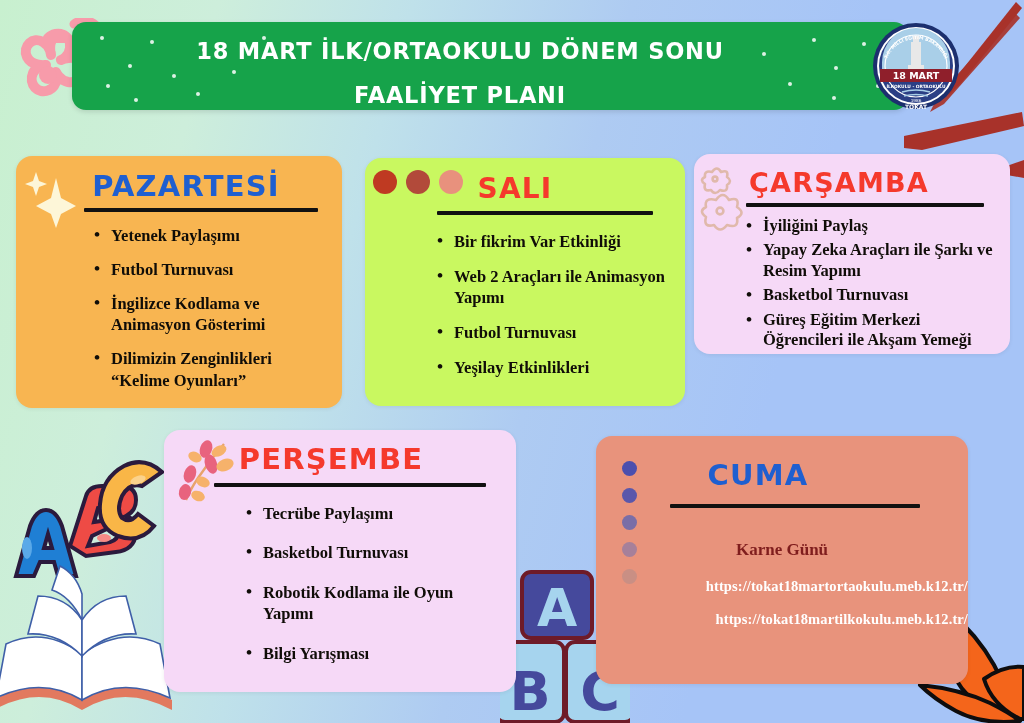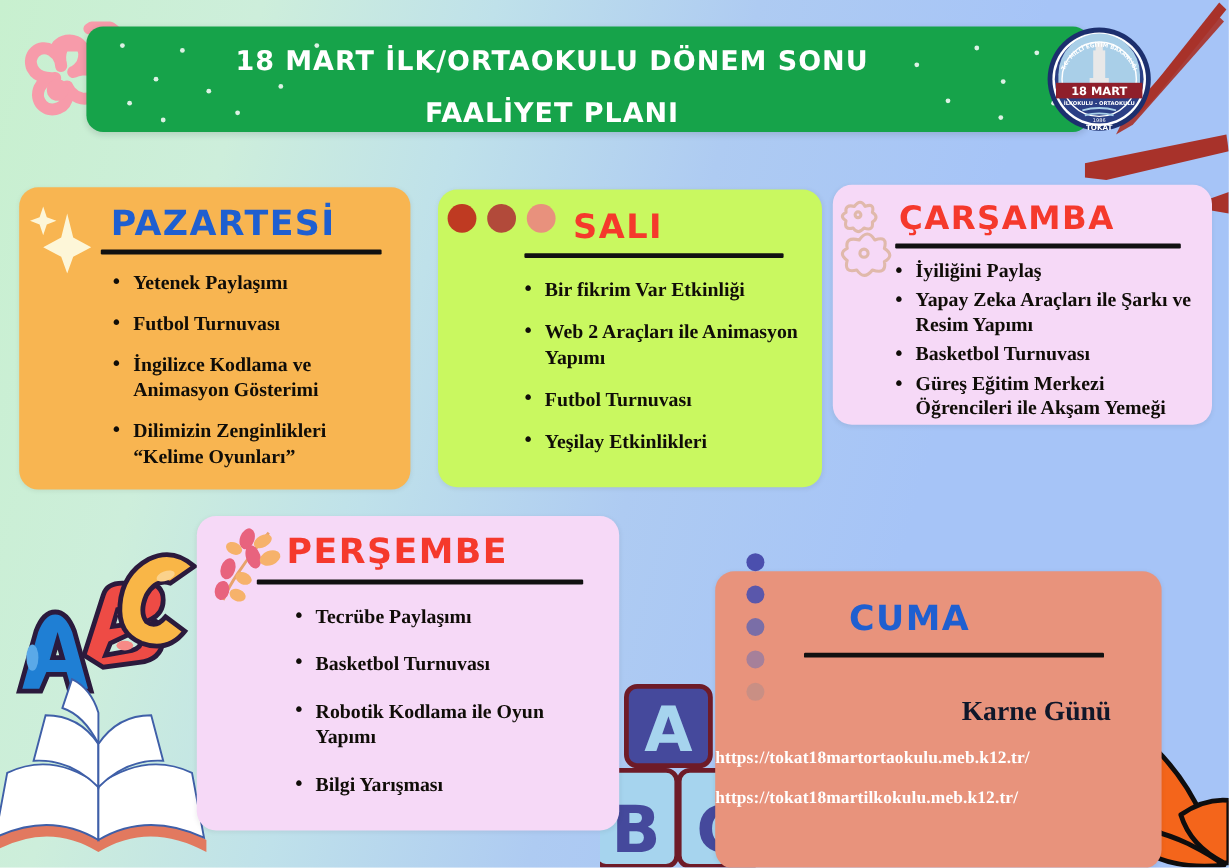--- a/index.html
+++ b/index.html
@@ -94,32 +94,32 @@
 
   
   #card-persembe { left:164px; top:430px; width:352px; height:262px; background:#f6d9f7; }
   #card-persembe .card-title { color:#f5392c; font-size:29px; margin:12px 18px 0 0;text-align:center; }
   #card-persembe .rule { margin:7px 30px 0 50px; }
   #card-persembe ul.items { margin:16px 16px 0 82px; font-size:16.5px; line-height:1.3; }
   #card-persembe ul.items li { margin-bottom:18px; }
   #branch-persembe { position:absolute; left:176px; top:438px; width:62px; height:66px; z-index:3; }
 
   
-  #card-cuma { left:596px; top:436px; width:372px; height:248px; background:#e8937c;margin-top:40px; }
+  #card-cuma { left:596px; top:436px; width:372px; height:248px; background:#e8937c; }
   #card-cuma .card-title { color:#1f5fd0; font-size:29px; margin:22px 48px 0 0; }
   #card-cuma .rule { margin:12px 48px 0 74px; }
   #karne-gunu {
-    text-align:right; margin:32px 42px 0 42px;
+    text-align:center; margin:32px 42px 0 42px;
     font-family:"Liberation Serif", serif; font-weight:bold;
-    font-size:23px; color:#0f172a;
+    font-size:17px; color:#7f1d1d;
   }
   #dots-cuma { position:absolute; left:622px; top:461px; width:18px; height:124px; z-index:3; }
   #dots-cuma span { display:block; width:15px; height:15px; border-radius:50%; margin-bottom:12px; }
   .url-line {
-    text-align:left; color:#ffffff;
+    text-align:right; color:#ffffff;
     font-family:"Liberation Serif", serif; font-weight:bold;
     font-size:14.5px; letter-spacing:.1px;
   }
   #url-1 { margin-top:18px; }
   #url-2 { margin-top:16px; }
 </style>
 </head>
 <body>
 
 <svg class="deco" id="flower-tl" viewBox="0 0 130 120">

